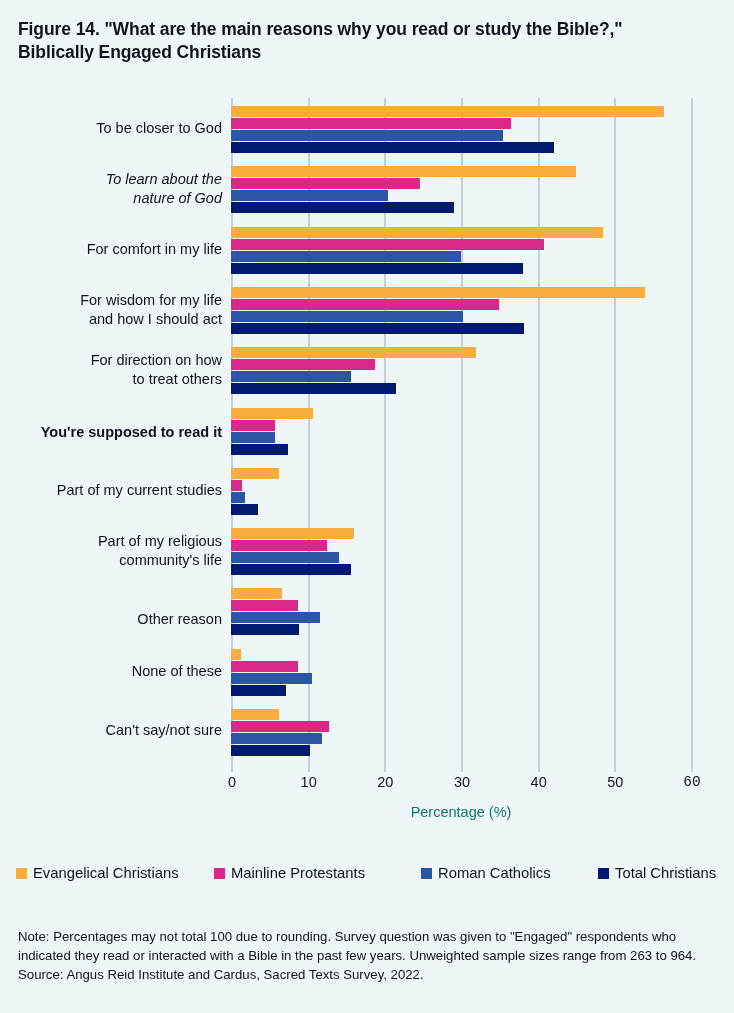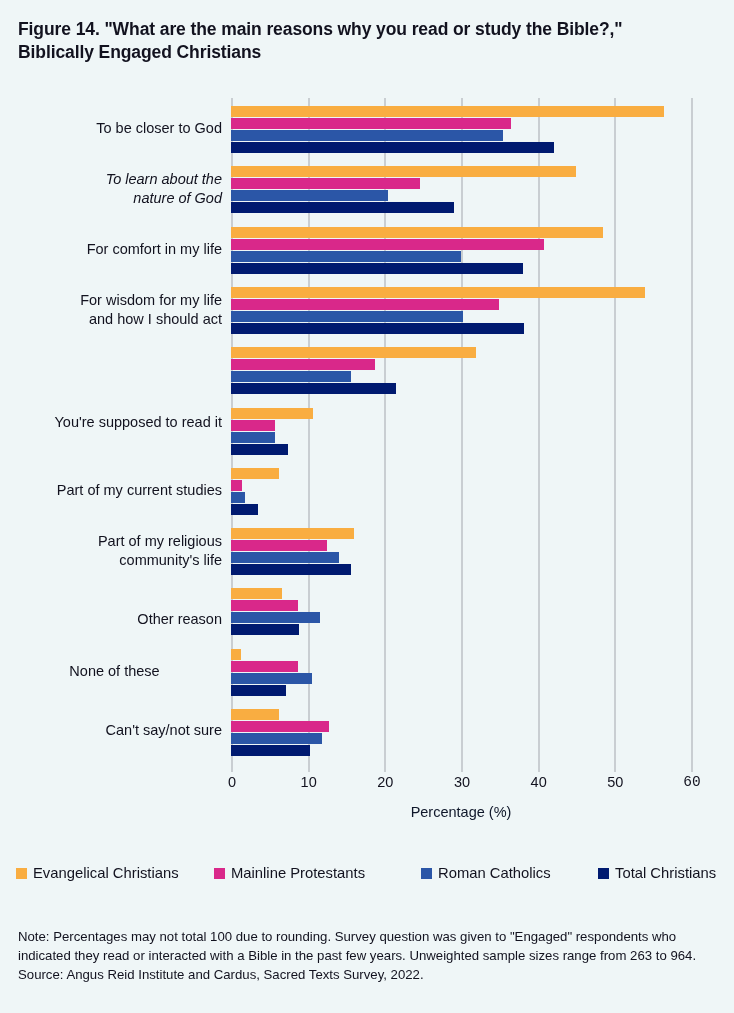--- a/index.html
+++ b/index.html
@@ -123,21 +123,21 @@
     color: #12121f;
     transform: translateX(-50%);
   }
   .xaxis-title {
     position: absolute;
     left: 231px;
     top: 706px;
     width: 460px;
     text-align: center;
     font-size: 14.5px;
-    color: #0f172a;
+    color: #0f766e;
   }
 
   
   .legend {
     position: absolute;
     left: 16px;
     top: 862px;
     width: 710px;
     height: 24px;
     text-decoration: underline;
@@ -181,26 +181,28 @@
 Biblically Engaged Christians</div>
 
   <div class="plot-wrap">
     <div class="cat-labels" id="cat-labels">
         <div class="cat-label" style="top: 21.45px;">To be closer to God</div>
         <div class="cat-label" style="top: 72.2px; font-style: italic;">To learn about the
 nature of God</div>
         <div class="cat-label" style="top: 142.05px;">For comfort in my life</div>
         <div class="cat-label" style="top: 192.8px;">For wisdom for my life
 and how I should act</div>
-        <div class="cat-label" style="top: 315px;">You're supposed to read it</div>
+        <div class="cat-label" style="top: 253.1px;">For direction on how
+to treat others</div>
+        <div class="cat-label" style="top: 325px; font-weight: bold;">You're supposed to read it</div>
         <div class="cat-label" style="top: 383.25px;">Part of my current studies</div>
         <div class="cat-label" style="top: 434px;">Part of my religious
 community's life</div>
         <div class="cat-label" style="top: 503.85px; margin-top: 8px;">Other reason</div>
-        <div class="cat-label" style="top: 564.15px; text-align: center;">None of these</div>
+        <div class="cat-label" style="top: 564.15px;">None of these</div>
         <div class="cat-label" style="top: 623px;">Can't say/not sure</div>
       </div>
     <div class="plot-area" id="plot-area">
         <div class="gridline axis-zero" style="left: 0px;"></div>
         <div class="gridline" style="left: 76.6667px;"></div>
         <div class="gridline" style="left: 153.333px;"></div>
         <div class="gridline" style="left: 230px;"></div>
         <div class="gridline" style="left: 306.667px;"></div>
         <div class="gridline" style="left: 383.333px;"></div>
         <div class="gridline" style="left: 460px;"></div>

